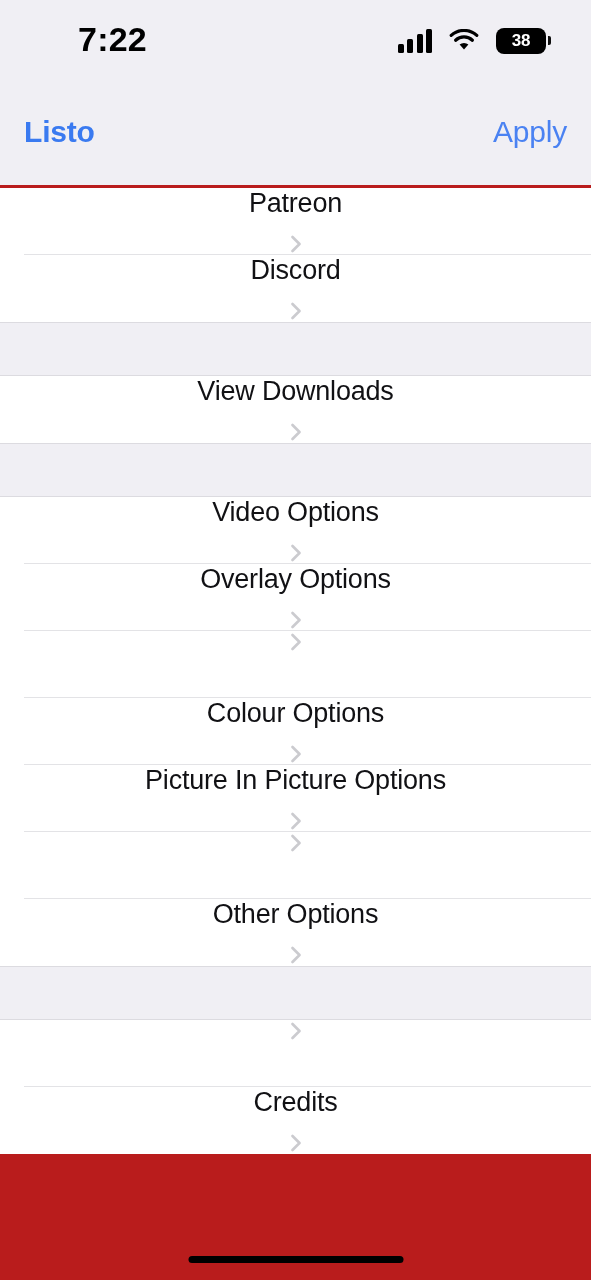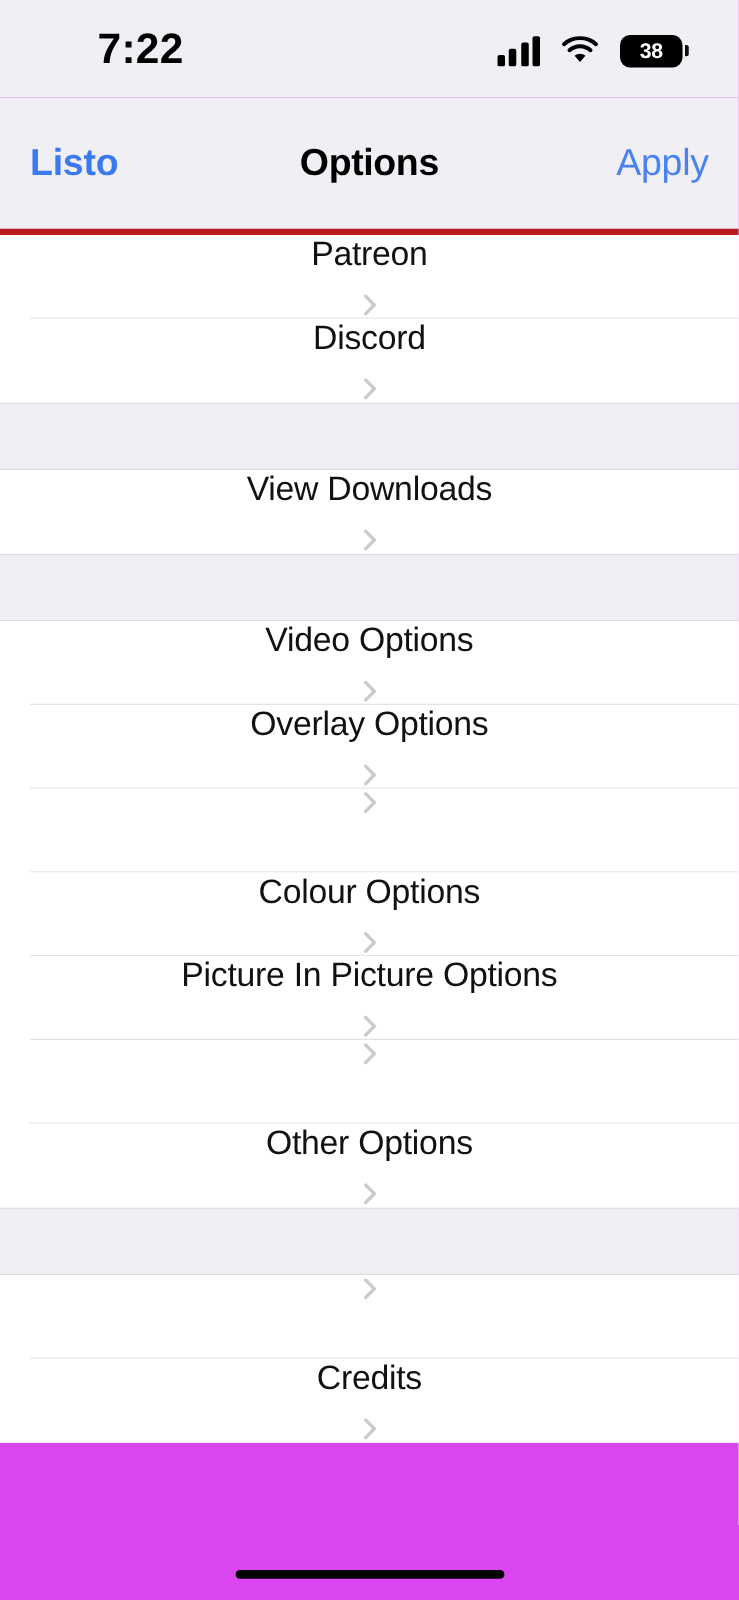--- a/index.html
+++ b/index.html
@@ -3,21 +3,21 @@
 <meta charset="utf-8">
 <style>
   * { margin:0; padding:0; box-sizing:border-box; }
   html, body {
     width:591px; height:1280px;
     background:#ffffff;
     font-family:"Liberation Sans", sans-serif;
     -webkit-font-smoothing:antialiased;
     overflow:hidden;
   }
-  #screen { position:relative; width:591px; height:1280px; background:#d946ef; }
+  #screen { position:relative; width:591px; height:1280px; background:#b91c1c; }
 
   
   .statusbar {
     height:78px; background:#f0eff4;
     display:flex; align-items:center; justify-content:space-between;
     padding:0 40px 0 0;
   }
   .sb-time {
     width:225px; text-align:center;
     font-size:34px; font-weight:700; color:#000;
@@ -46,21 +46,21 @@
   }
   .battery .cap {
     width:3px; height:9px; background:#000; border-radius:0 2px 2px 0;
     margin-left:2px; opacity:.95;
   }
 
   
   .navbar {
     height:110px; background:#f0eff4;
     display:flex; align-items:center; justify-content:space-between;
-    padding:0 24px; border-bottom:5px solid #b91c1c;
+    padding:0 24px; border-bottom:3px solid #b91c1c;
     position:relative;
   }
   .nav-left {
     font-size:30px; font-weight:700; color:#3a7af0; letter-spacing:-0.2px;
     cursor:pointer;
   }
   .nav-title {
     position:absolute; left:0; right:0; text-align:center;
     font-size:30px; font-weight:700; color:#000; letter-spacing:-0.3px;
     pointer-events:none;
@@ -129,21 +129,20 @@
         <div class="body">
           <span class="pct">38</span>
         </div>
         <div class="cap"></div>
       </div>
     </div>
   </div>
 
   <div class="navbar">
     <div class="nav-left">Listo</div>
-    <div class="nav-title">Options</div>
     <div class="nav-right">Apply</div>
   </div>
 
   <div class="list">
       <div class="section">
         <div class="row">
           <div class="row-label">Patreon</div>
           <div class="chev">
             <svg width="22" height="22" viewBox="0 0 22 22">
               <path d="M7.5 4 L14.5 11 L7.5 18" stroke="#c2c2c7" stroke-width="2.6" fill="none" stroke-linecap="round" stroke-linejoin="round"></path>

